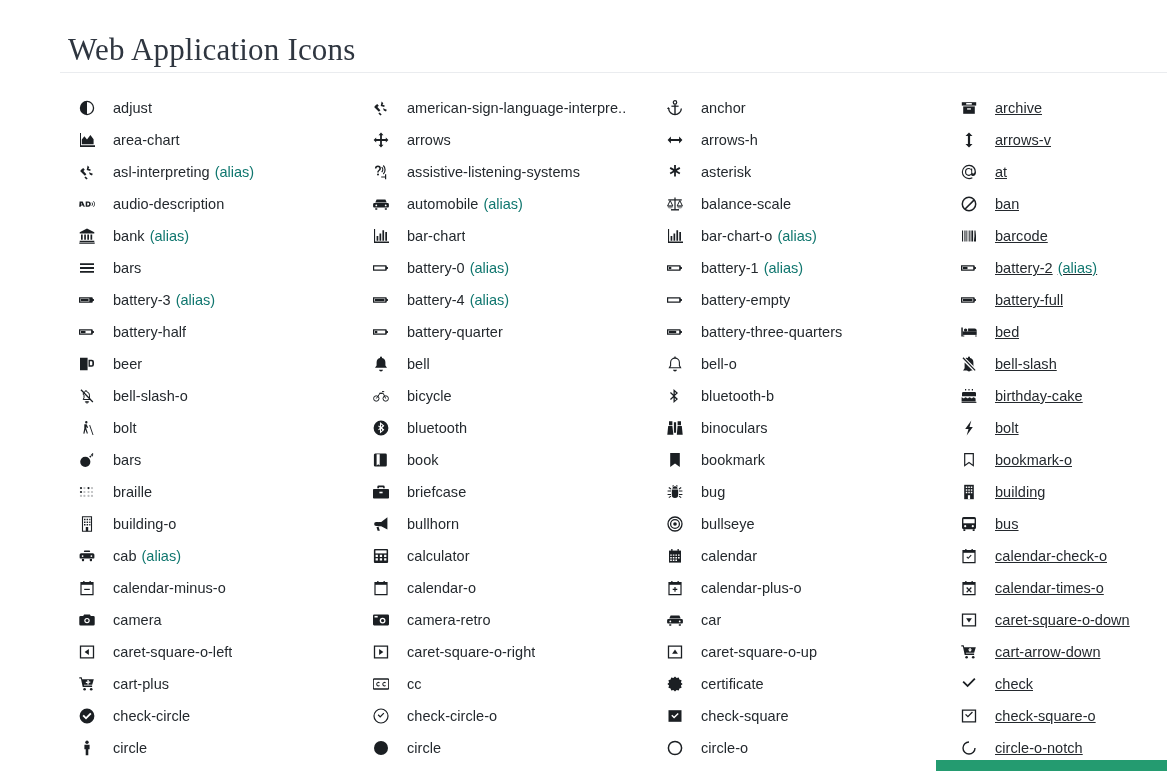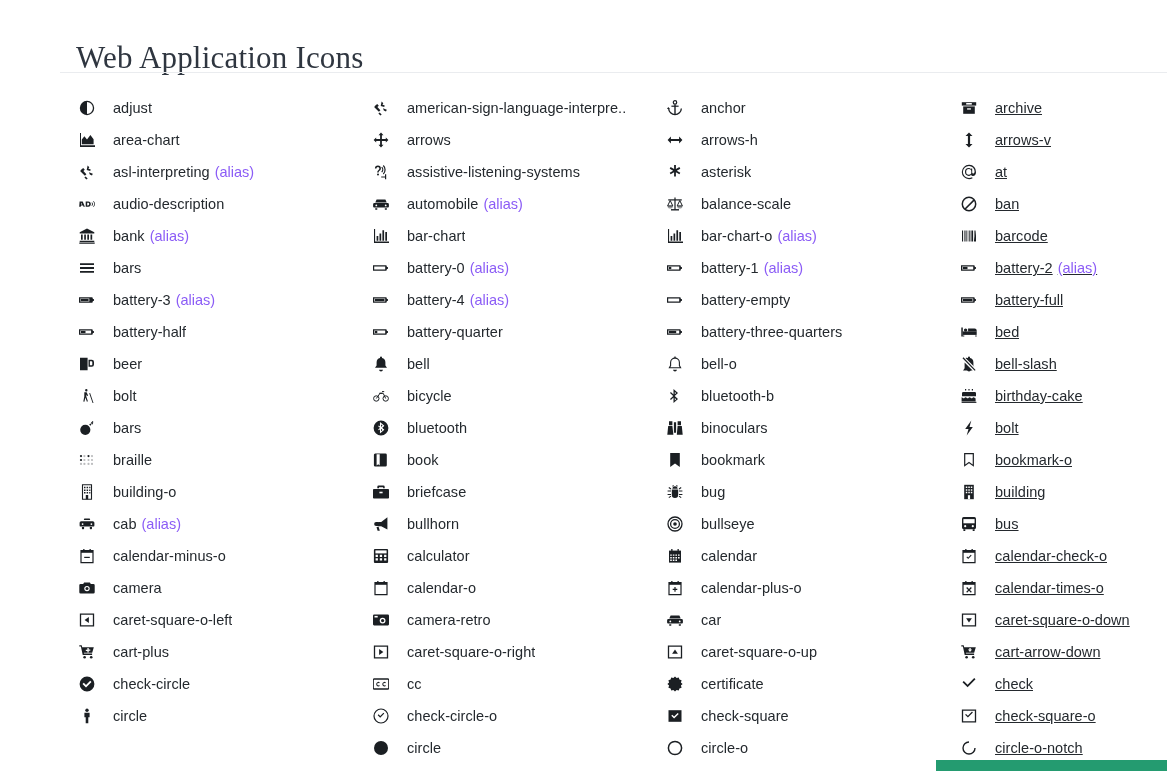--- a/index.html
+++ b/index.html
@@ -21,21 +21,21 @@
   }
   .page-title {
     position: absolute;
     left: 60px;
     top: 22px;
     font-family: "Liberation Serif", serif;
     font-size: 31px;
     font-weight: 400;
     letter-spacing: 0.2px;
     color: #2f3640;
-    margin: 16px;
+    margin: 8px;
     line-height: 40px;
   }
   .title-rule {
     position: absolute;
     left: 60px;
     top: 72px;
     width: 1107px;
     height: 1px;
     background: #eaecef;
     border: 0;
@@ -82,21 +82,21 @@
   .icon-label {
     font-size: 14.5px;
     line-height: 20px;
     color: #24292e;
     letter-spacing: 0.05px;
     overflow: hidden;
     text-overflow: ellipsis;
     white-space: nowrap;
   }
   .alias {
-    color: #8b5cf6;
+    color: #0f766e;
     font-size: 14.5px;
   }
   .bottom-bar {
     position: absolute;
     left: 936px;
     top: 760px;
     width: 231px;
     height: 11px;
     background: #249b70;
   }
@@ -181,20 +181,29 @@
           </span>
           <span class="icon-label">battery-half</span>
         </div>
         <div class="icon-row">
           <span class="icon-cell">
             <svg width="16" height="16" viewBox="0 0 16 16" fill="currentColor" aria-hidden="true">
               <path d="M1 1.8h7.6v12.4H1zm8.5 2h3.3a2.2 2.2 0 012.2 2.2v2.6a2.2 2.2 0 01-2.2 2.2H9.5zm1.4 1.5v4h1.5a.9.9 0 00.9-.9V6.2a.9.9 0 00-.9-.9z"></path>
             </svg>
           </span>
           <span class="icon-label">beer</span>
+        </div>
+        <div class="icon-row">
+          <span class="icon-cell">
+            <svg width="16" height="16" viewBox="0 0 16 16" fill="currentColor" aria-hidden="true">
+              <path d="M2.4 1.3l11.9 12.3-.9.9L1.5 2.2z"></path>
+              <path d="M4.2 11.5h7.3l-1-1.1V7.2a3.6 3.6 0 00-2.8-3.5.8.8 0 10-1.5 0A3.6 3.6 0 004 6.1l1 1V9.8zM8 15a1.7 1.7 0 001.6-1.3H6.4A1.7 1.7 0 008 15z" fill="none" stroke="currentColor" stroke-width="1"></path>
+            </svg>
+          </span>
+          <span class="icon-label">bell-slash-o</span>
         </div>
         <div class="icon-row">
           <span class="icon-cell">
             <svg width="16" height="16" viewBox="0 0 16 16" fill="currentColor" aria-hidden="true">
               <path d="M7.3 1.1a1.2 1.2 0 11-1.2 1.2 1.2 1.2 0 011.2-1.2zM5.4 4.2h2.2l1.5 3.3-1 .5-.8-1.6v2.1l1.6 4.8-1 .4-1.5-4.3-1 4.3-1.1-.2 1-5.1V4.6zM11.1 5.1l3.4 9.8h-.9L10.2 5.3z"></path>
             </svg>
           </span>
           <span class="icon-label">bolt</span>
         </div>
         <div class="icon-row">

